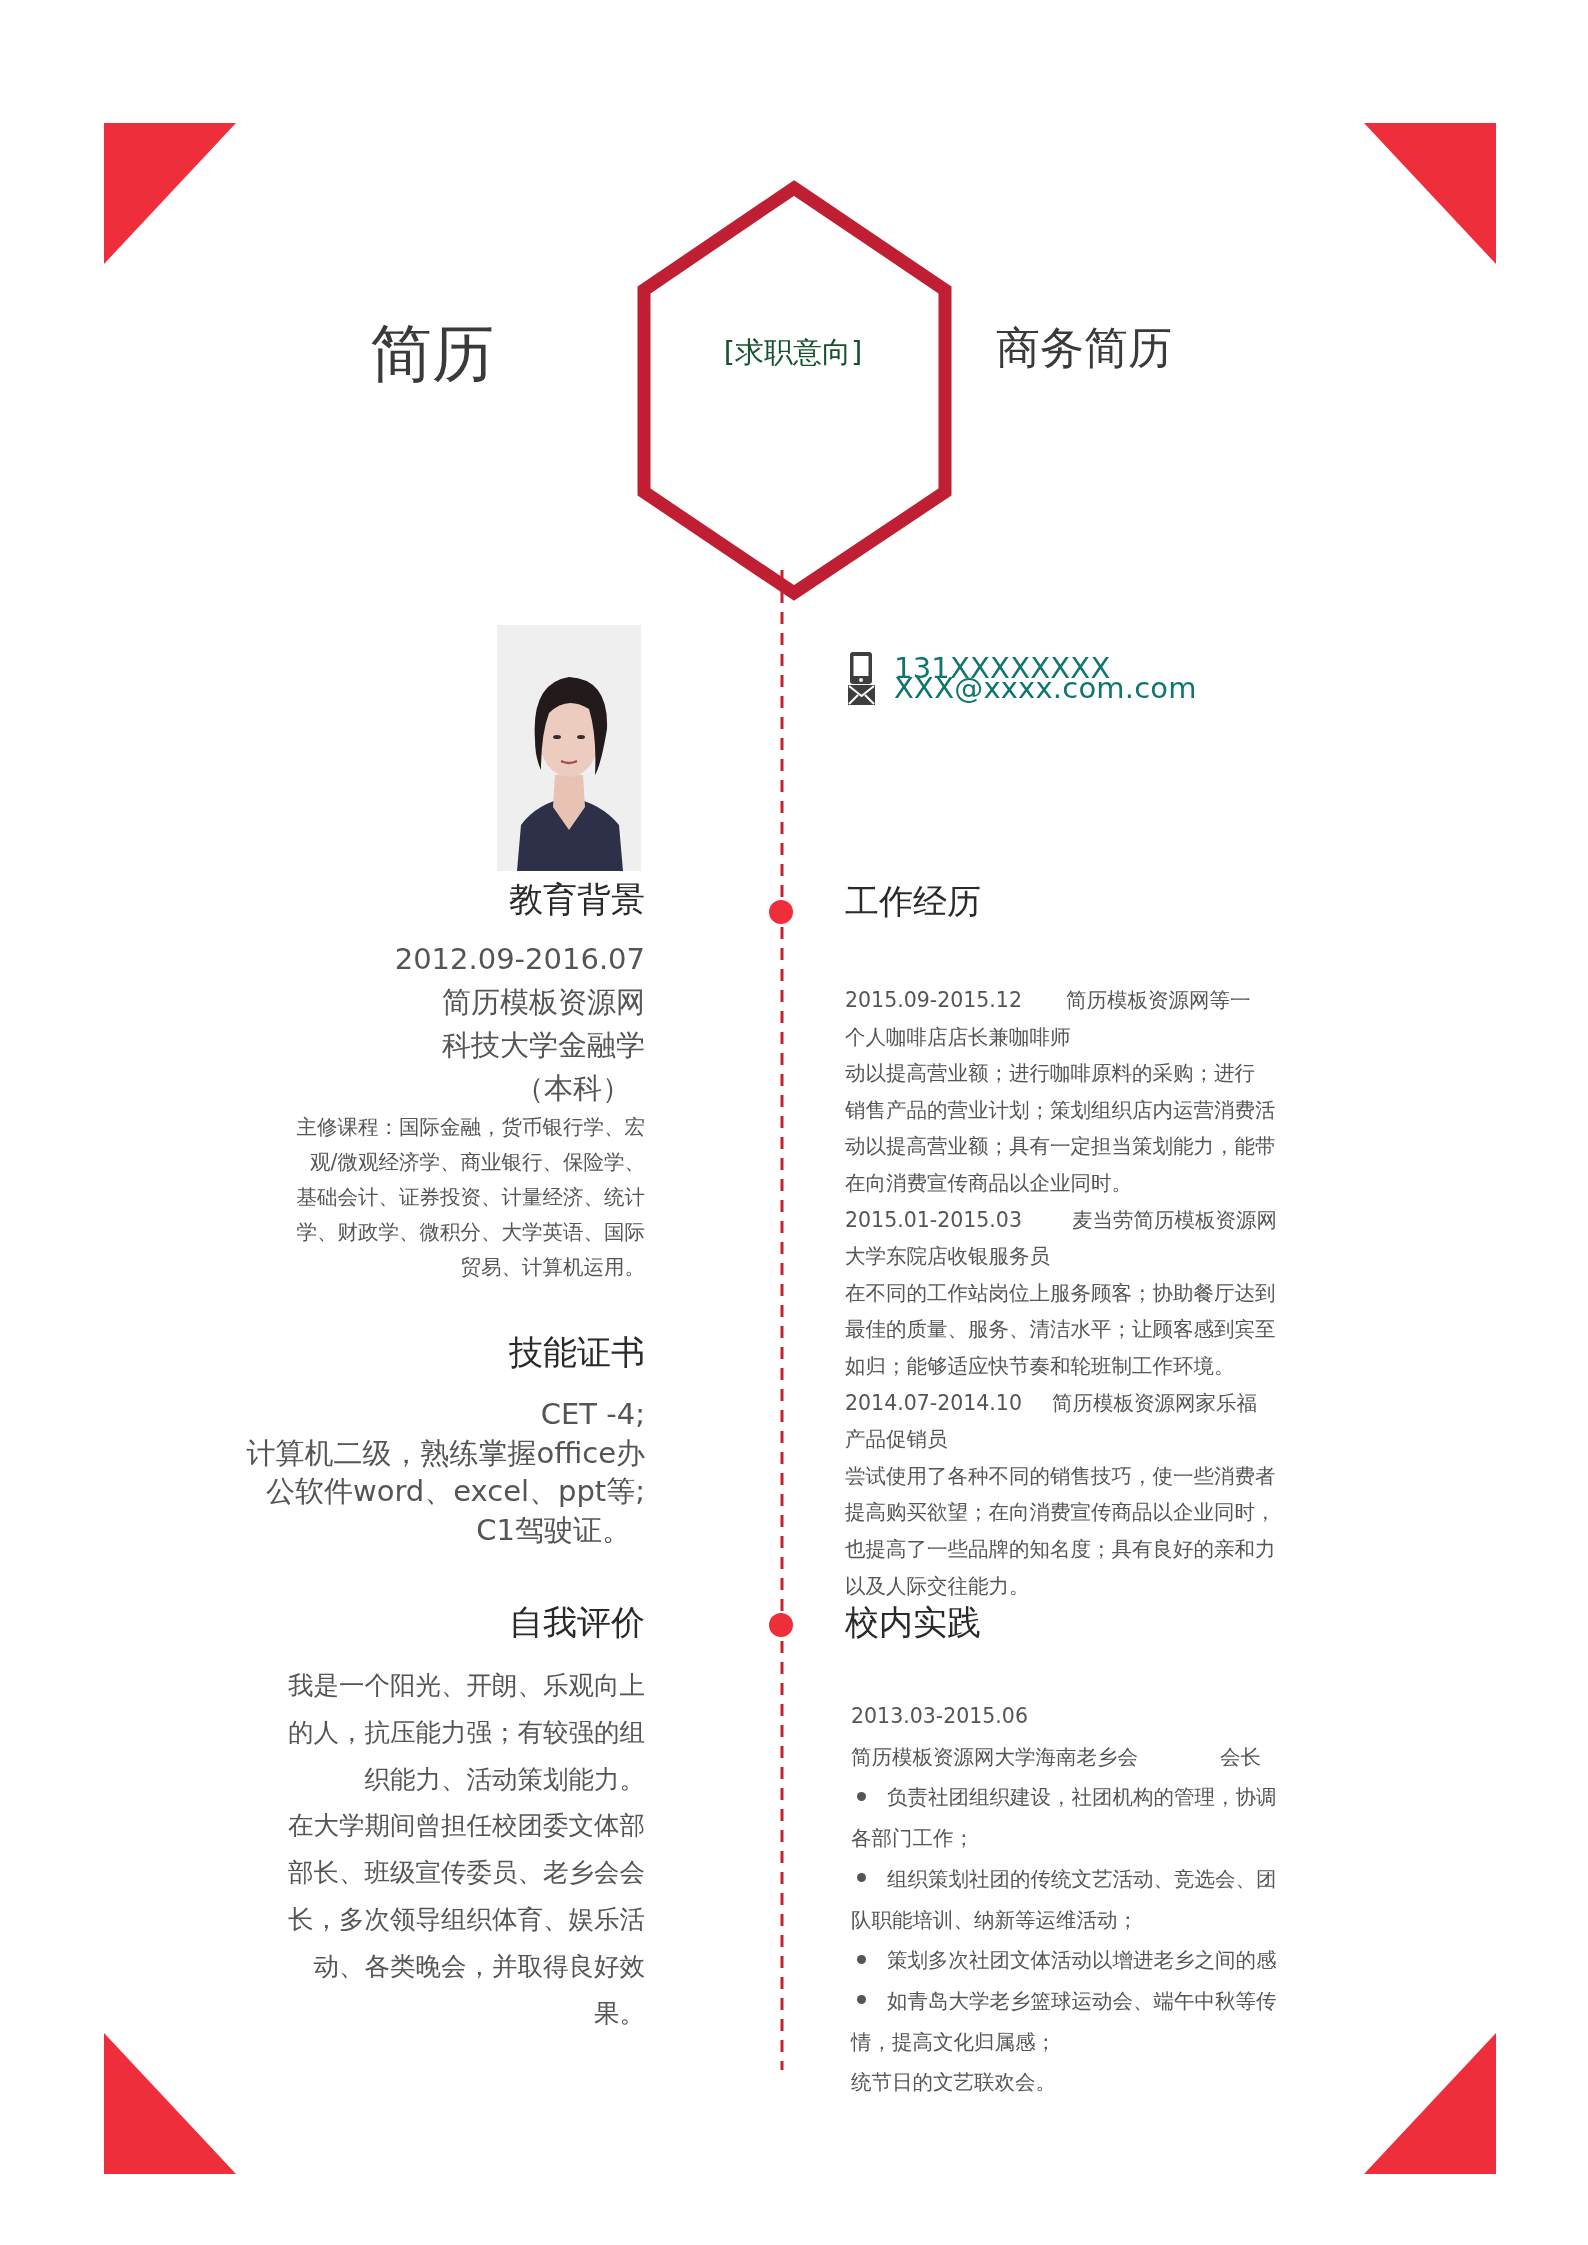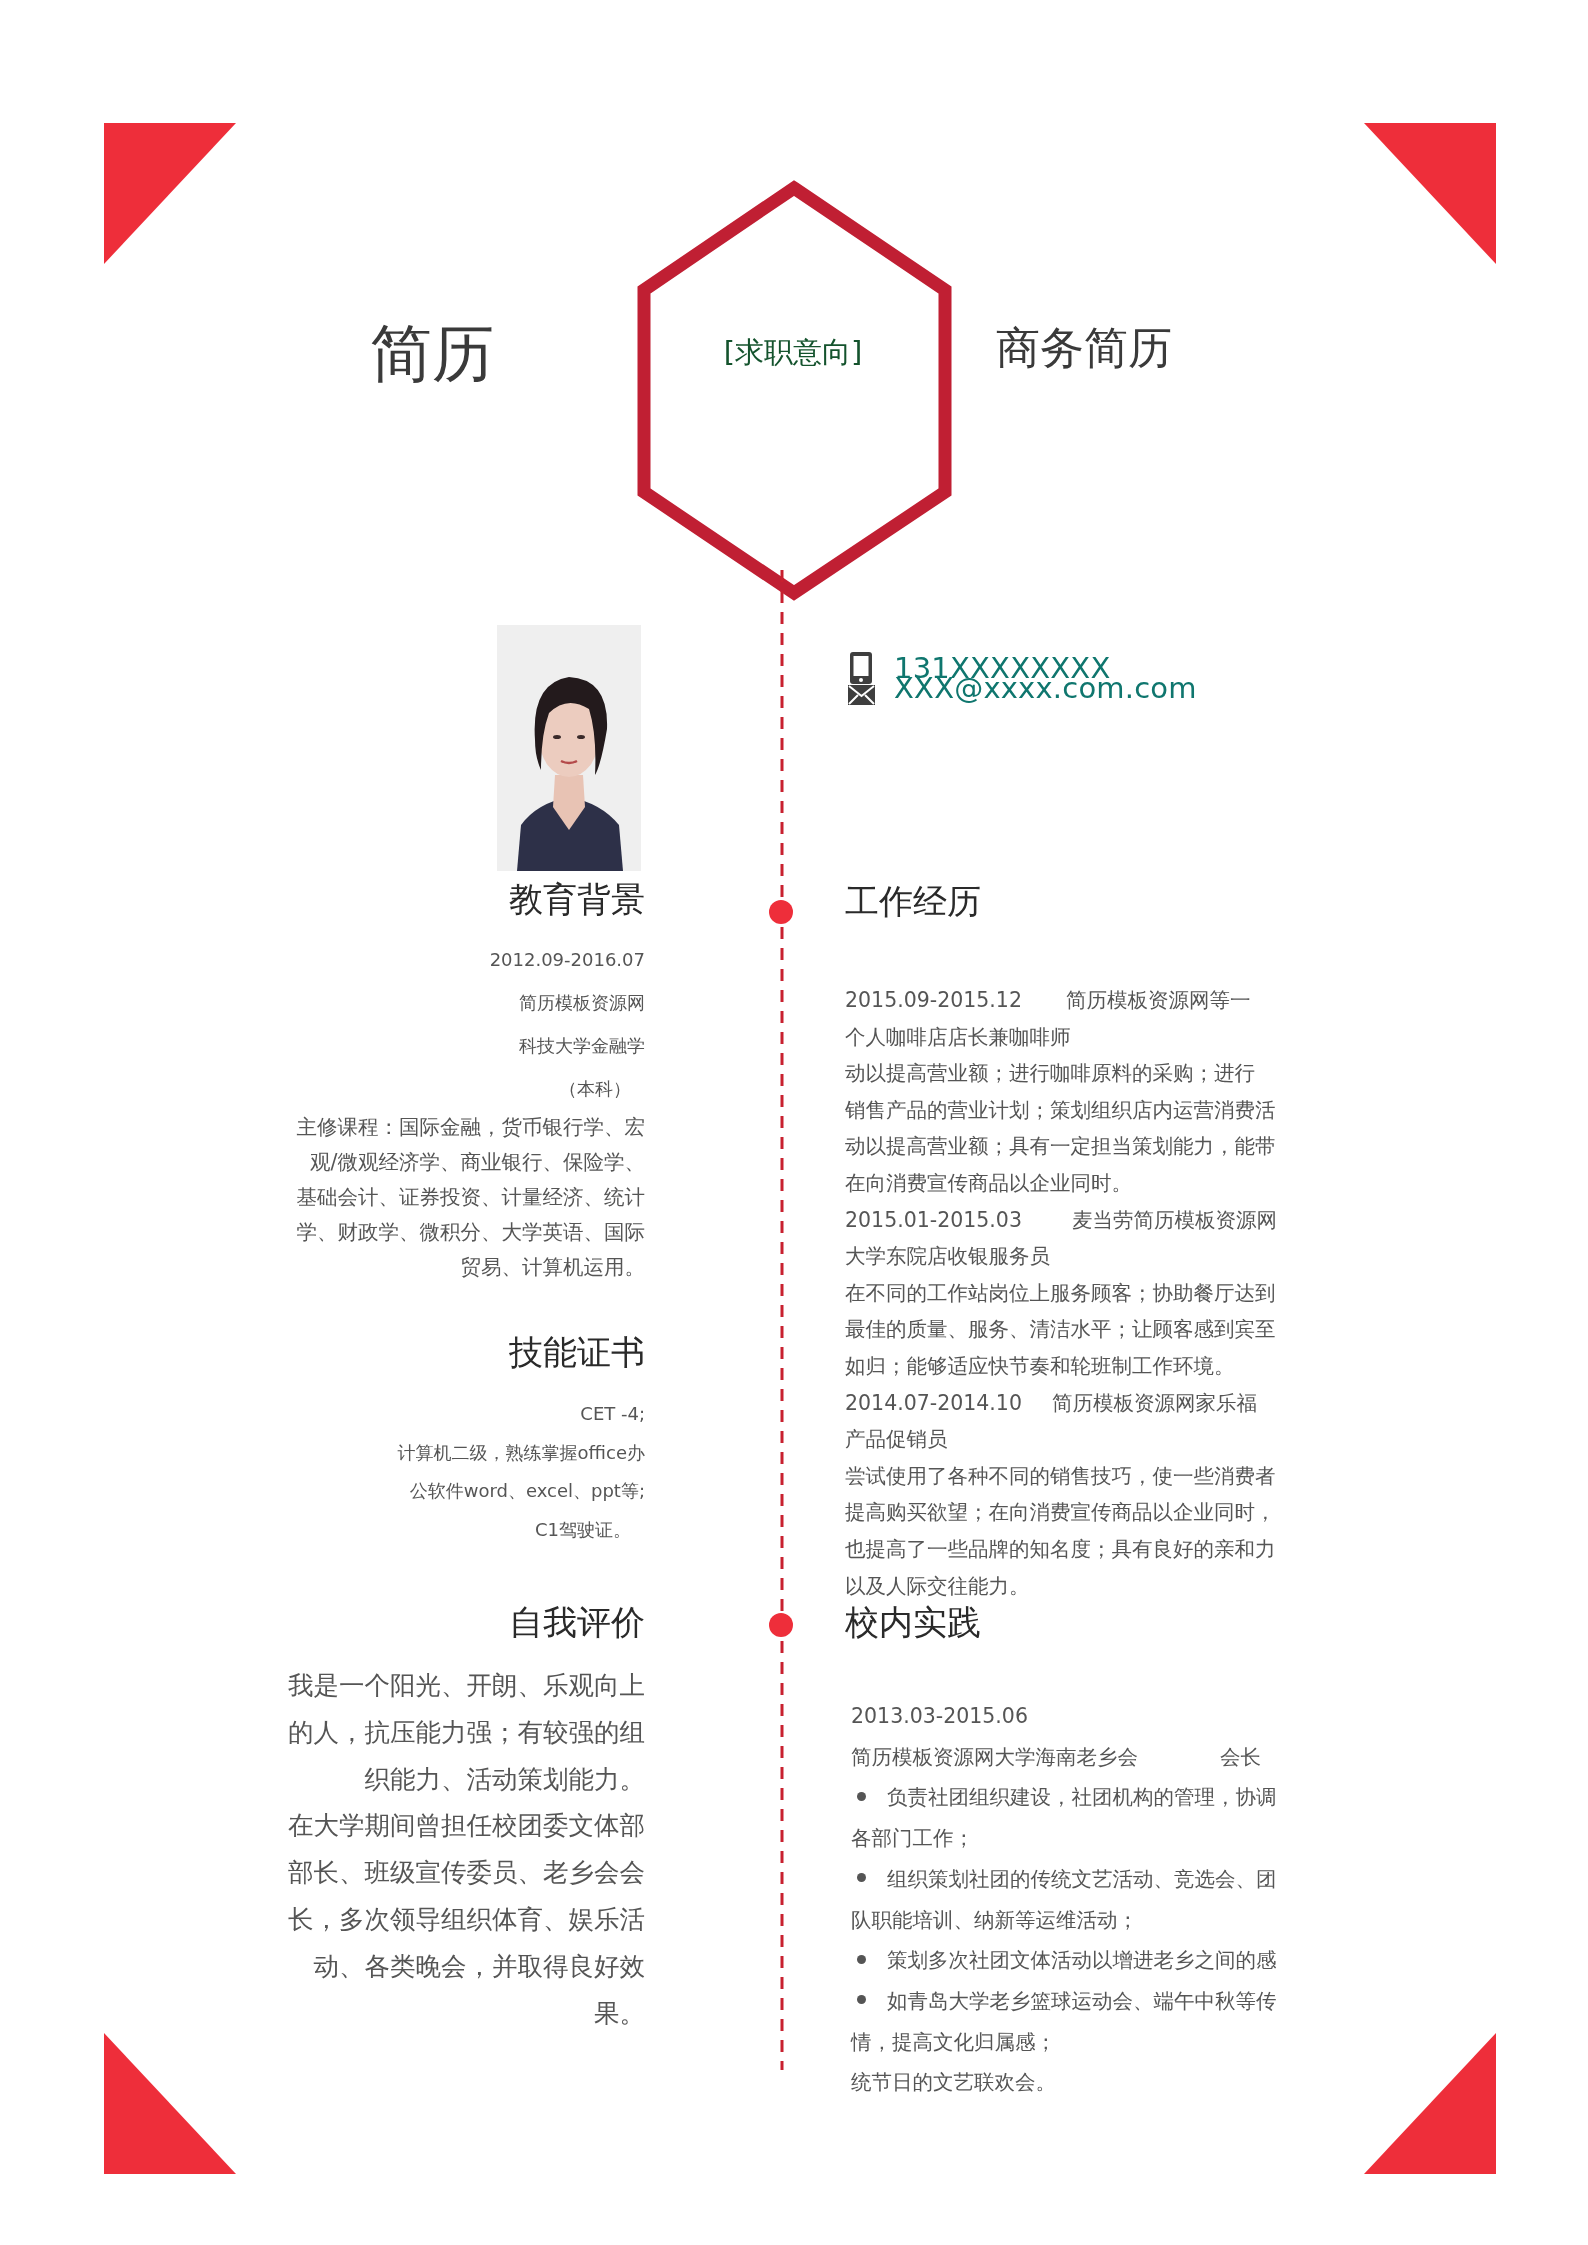--- a/index.html
+++ b/index.html
@@ -9,21 +9,21 @@
   svg.deco { position: absolute; left: 0; top: 0; }
   .title-left { left: 370px; top: 318px; font-size: 62px; color: #3a3a3a; line-height: 72px; white-space: nowrap; }
   .title-right { left: 996px; top: 320px; font-size: 44px; color: #3a3a3a; line-height: 56px; white-space: nowrap; }
   .hex-label { left: 700px; top: 332px; width: 186px; text-align: center; font-size: 29px; color: #14532d; line-height: 40px; white-space: nowrap; }
   .photo { left: 497px; top: 625px; width: 144px; height: 246px; overflow: hidden; background: #ececec; }
   .contact-row { left: 846px; height: 40px; display: flex; align-items: center; white-space: nowrap; }
   .contact-row .ic { width: 30px; height: 36px; display: flex; align-items: center; justify-content: center; margin-right: 18px; }
   .contact-row .txt { font-size: 29px; color: #0f766e; letter-spacing: 0.2px; }
   .left-col { right: 943px; width: 400px; text-align: right; }
   .sec-h { font-size: 34px; color: #2a2a2a; line-height: 46px; white-space: nowrap; }
-  .l26 { font-size: 18px; line-height: 43px; color: #555; white-space: nowrap; }
+  .l26 { font-size: 29px; line-height: 43px; color: #555; white-space: nowrap; }
   .l21 { font-size: 20.5px; line-height: 35px; color: #555; }
   .self { font-size: 25.5px; line-height: 46.8px; color: #555; }
   .right-col { left: 845px; width: 465px; }
   .r21 { font-size: 20.5px; line-height: 36.6px; color: #555; white-space: nowrap; }
   .r21c { font-size: 20.5px; line-height: 40.7px; color: #555; white-space: nowrap; }
   .gap { display: inline-block; }
   .bullet { display: inline-block; width: 9px; height: 9px; border-radius: 50%; background: #555; margin: 0 21px 4px 6px; vertical-align: middle; }
 </style>
 </head>
 <body>

